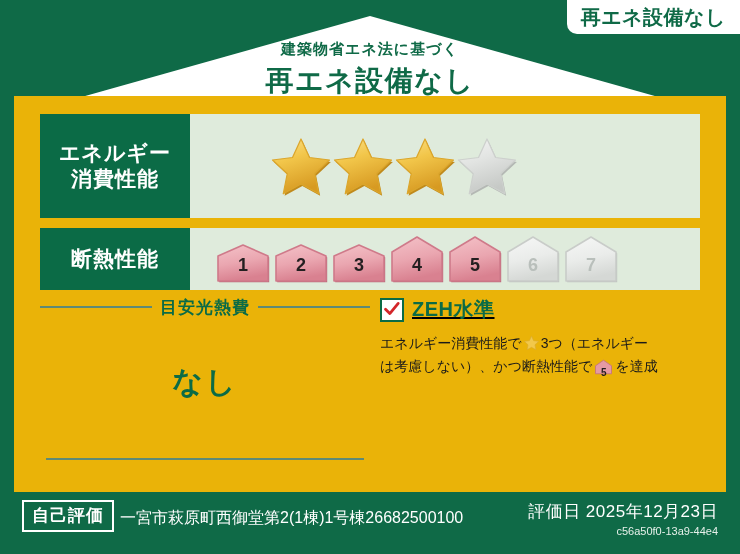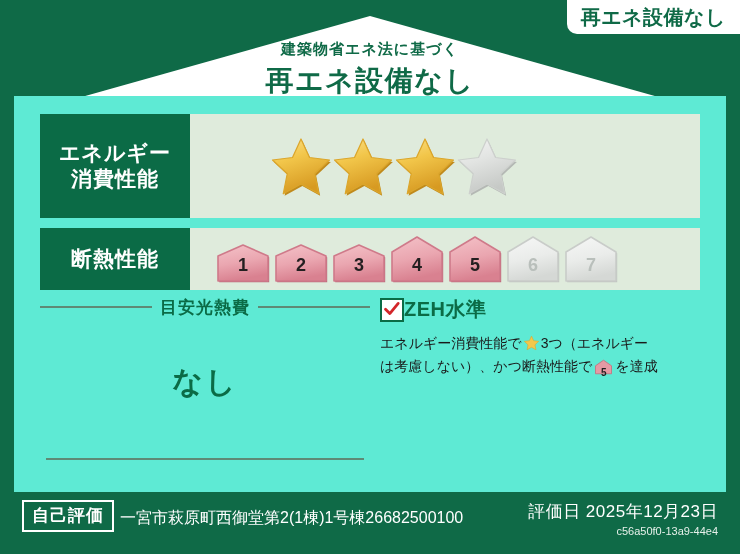--- a/index.html
+++ b/index.html
@@ -39,21 +39,21 @@
   }
   #roof-shape{
     position:absolute;left:0;top:0;width:100%;height:100%;
   }
 
   
   #card{
     position:absolute;
     left:14px;right:14px;
     top:96px;bottom:62px;
-    background:#5eead4;
+    background:#eab308;
   }
 
   
   #title-block{
     position:absolute;left:0;right:0;top:40px;
     text-align:center;
     color:#0f6a47;
     z-index:5;
     pointer-events:none;
   }
@@ -128,21 +128,21 @@
     font-size:30px;margin-top:44px;letter-spacing:2px;
   }
   #cost-bottom-rule{
     position:absolute;left:6px;right:6px;bottom:6px;height:2px;background:#5e8a76;
   }
 
   
   #zeh-block{
     position:absolute;right:26px;top:200px;width:320px;
   }
-  #zeh-head{display:flex;align-items:center;}
+  #zeh-head{display:flex;align-items:center;gap:8px;text-decoration:underline;}
   #zeh-check{
     width:20px;height:20px;flex:0 0 20px;
     border:2px solid #0b6b46;background:#fff;
     position:relative;
   }
   #zeh-check svg{position:absolute;left:1px;top:0px;}
   #zeh-title{color:#0b6b46;font-weight:bold;font-size:20px;letter-spacing:0.5px;}
   #zeh-desc{
     margin-top:9px;
     font-size:14px;line-height:1.65;color:#1a1a1a;

